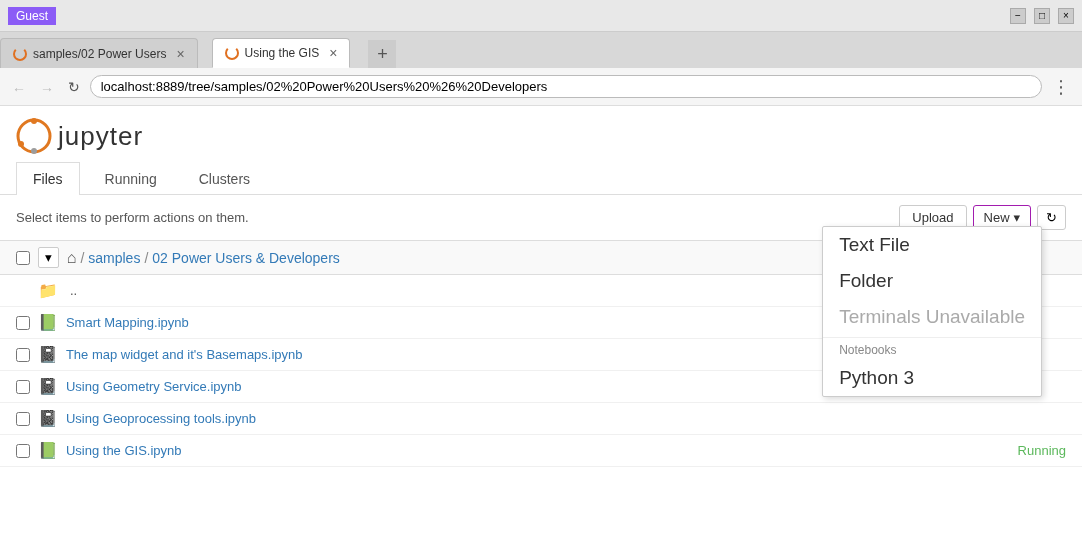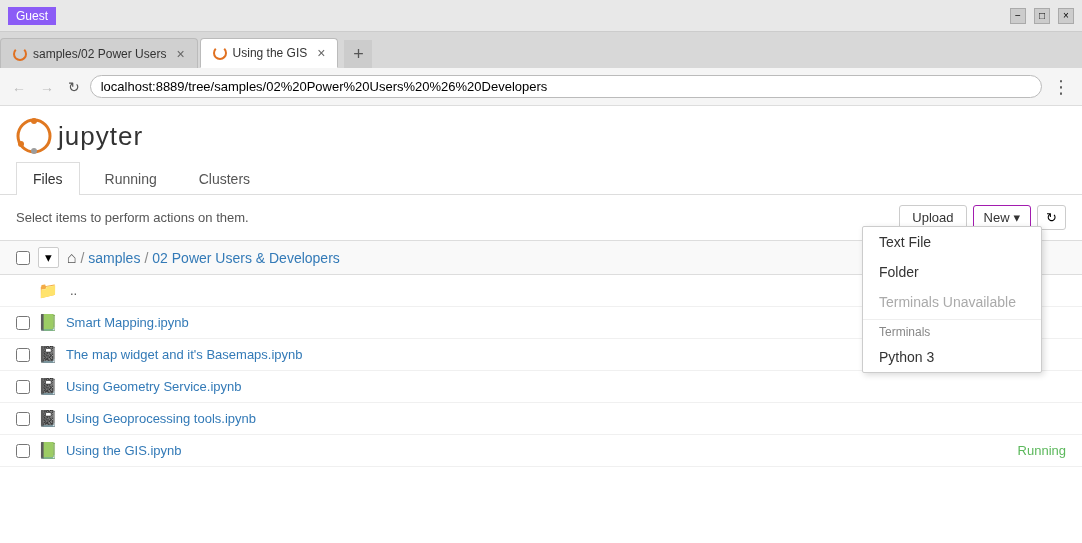--- a/index.html
+++ b/index.html
@@ -50,21 +50,21 @@
       padding: 0 12px;
       height: 30px;
       background: #d0d0d0;
       border: 1px solid #bbb;
       border-bottom: none;
       border-radius: 4px 4px 0 0;
       cursor: pointer;
       font-size: 12px;
       color: #333;
       gap: 6px;
-      margin-right: 2px;
+      margin-right: 14px;
     }
     .tab.active {
       background: #fff;
       border-bottom: 1px solid #fff;
       z-index: 1;
     }
     .tab-icon {
       width: 14px; height: 14px;
       border-radius: 50%;
       border: 2px solid #e07020;
@@ -264,21 +264,21 @@
       background: #fff;
       border: 1px solid #ccc;
       box-shadow: 2px 2px 6px rgba(0,0,0,0.15);
       min-width: 180px;
       z-index: 200;
       border-radius: 2px;
     }
     .dropdown-item {
       padding: 7px 16px;
       cursor: pointer;
-      font-size: 14px;
+      font-size: 19px;
       color: #333;
     }
     .dropdown-section-header {
       padding: 5px 16px 3px;
       font-size: 12px;
       color: #888;
       border-top: 1px solid #eee;
       margin-top: 2px;
     }
     .dropdown-item.disabled {
@@ -402,15 +402,15 @@
       <a class="file-name">Using the GIS.ipynb</a>
       <span class="running-badge">Running</span>
     </div>
   </div>
 </div>
 
 <div class="dropdown-menu">
   <div class="dropdown-item">Text File</div>
   <div class="dropdown-item">Folder</div>
   <div class="dropdown-item disabled">Terminals Unavailable</div>
-  <div class="dropdown-section-header">Terminals</div>
+  <div class="dropdown-section-header">Notebooks</div>
   <div class="dropdown-item">Python 3</div>
 </div>
 
 </body></html>

